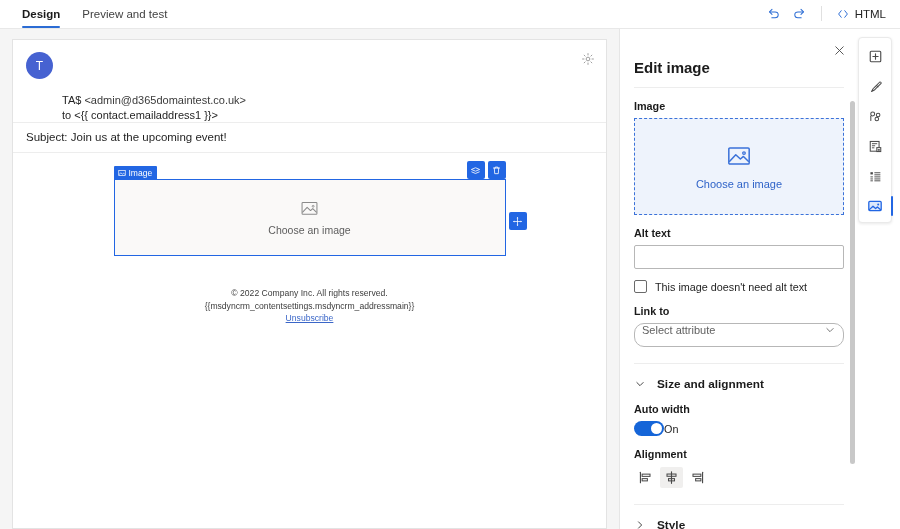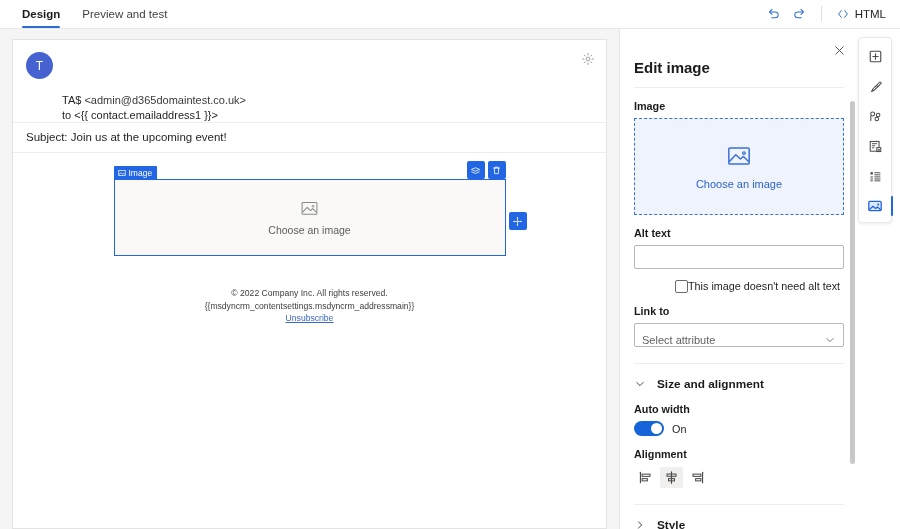--- a/index.html
+++ b/index.html
@@ -129,42 +129,42 @@
     height: 97px; display: flex; flex-direction: column;
     align-items: center; justify-content: center; gap: 9px; cursor: pointer;
   }
   .dropzone .dz-text { font-size: 11px; color: #2f63c8; }
 
   .text-input {
     width: 100%; height: 24px; border: 1px solid #b7b7b7; border-radius: 2px;
     background: #fff; font-size: 11px; padding: 0 7px; color: #242424;
     font-family: "Liberation Sans", sans-serif; outline: none;
   }
-  .check-row { display: flex; align-items: flex-start; margin-top: 11px; cursor: pointer; margin-left: 41px; }
+  .check-row { display: flex; align-items: center; gap: 8px; margin-top: 11px; cursor: pointer; }
   .checkbox {
     width: 13px; height: 13px; border: 1px solid #6a6a6a; border-radius: 2px;
     background: #fff; flex: 0 0 auto;
   }
   .check-label { font-size: 10.8px; color: #242424; }
 
   .select-box {
-    width: 100%; height: 24px; border: 1px solid #b7b7b7; border-radius: 2px;
-    background: #fff; display: flex; align-items: flex-end; justify-content: space-between;
+    width: 100%; height: 24px; border: 1px solid #b7b7b7; border-radius: 10px;
+    background: #fff; display: flex; align-items: flex-start; justify-content: space-between;
     padding: 0 7px; font-size: 11px; color: #616161; cursor: pointer;
   }
 
   .section-divider { height: 1px; background: #ededed; margin: 16px 0 0 0; }
 
   .accordion {
     display: flex; align-items: center; gap: 11px; padding: 13px 14px 0 14px;
     cursor: pointer;
   }
   .accordion-title { font-size: 11.8px; color: #1b1b1b; font-weight: bold; }
 
-  .toggle-row { display: flex; align-items: center; gap: 8px; margin-top: 0; }
+  .toggle-row { display: flex; align-items: center; gap: 0; margin-top: 0; }
   .toggle {
     width: 30px; height: 15px; border-radius: 8px; background: #1565d8;
     position: relative; cursor: pointer; flex: 0 0 auto;
   }
   .toggle .knob {
     position: absolute; right: 2px; top: 2px; width: 11px; height: 11px;
     border-radius: 50%; background: #fff;
   }
   .toggle-label { font-size: 10.8px; color: #242424; }
 

